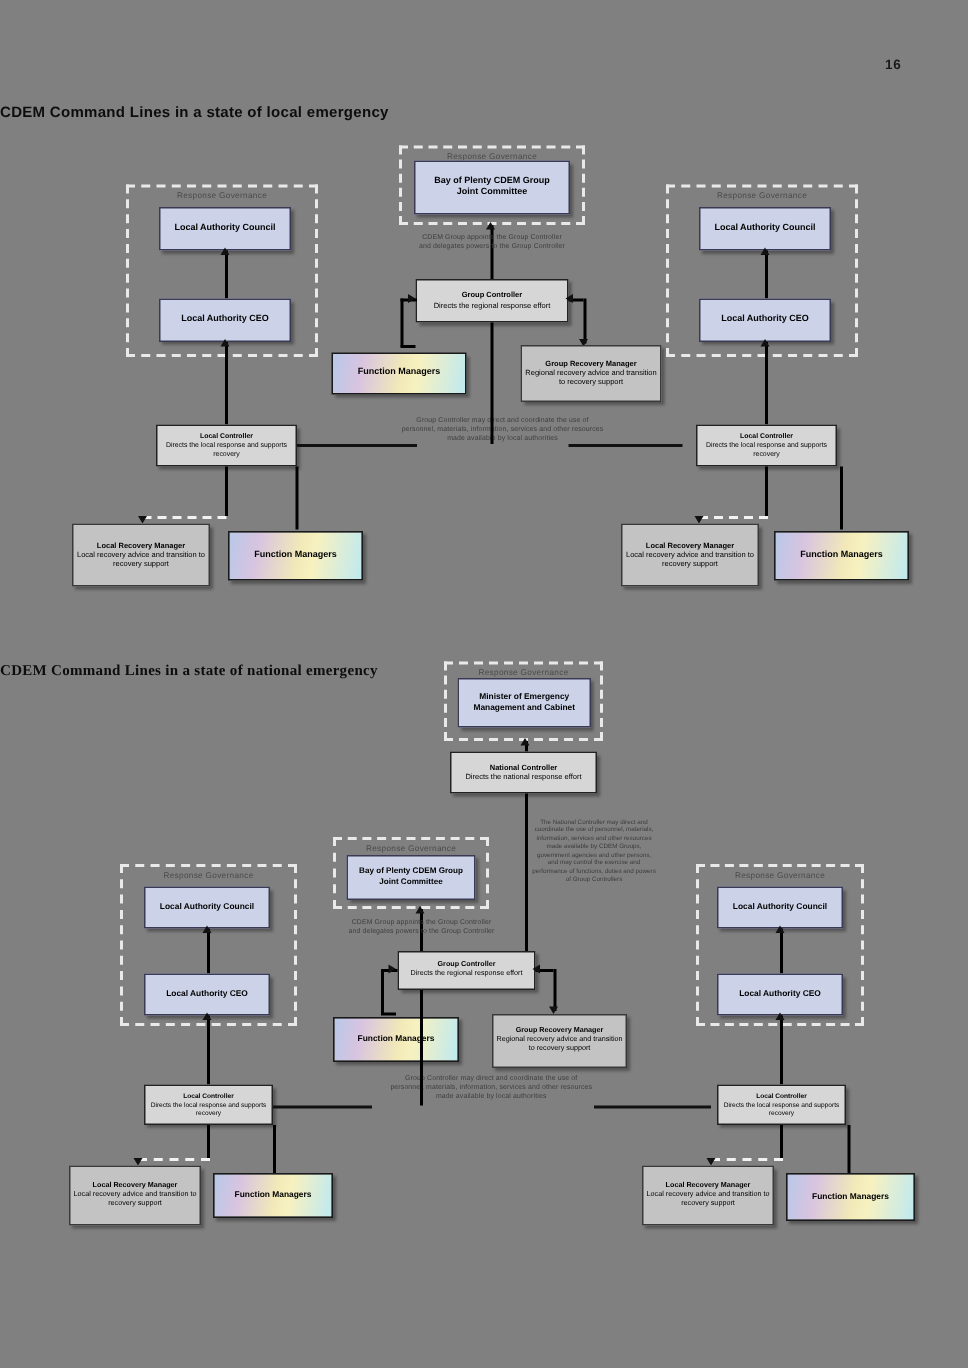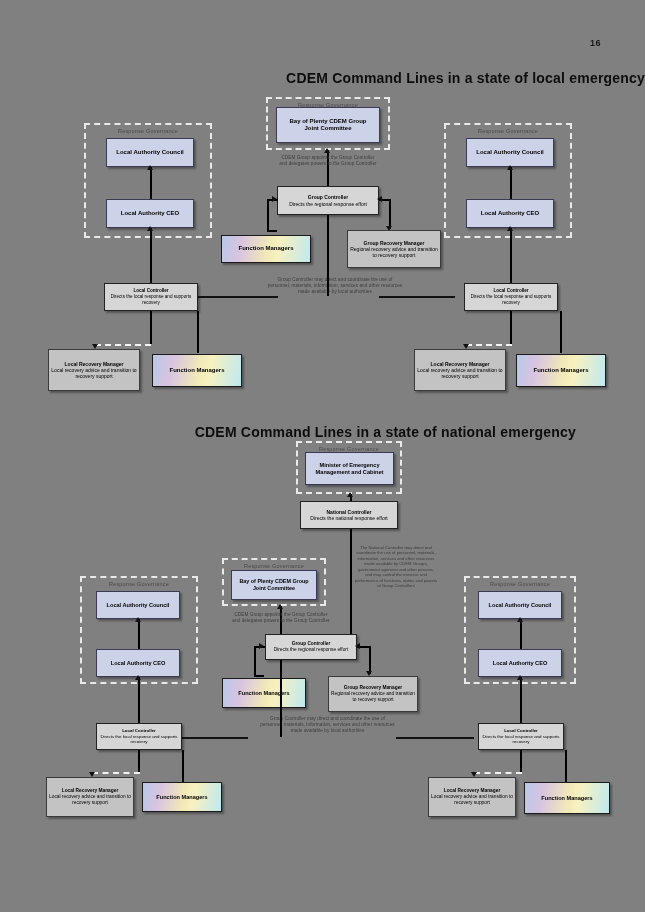--- a/index.html
+++ b/index.html
@@ -12,23 +12,23 @@
     color:#000;
   }
   .page-num{
     position:absolute;top:38px;right:44px;
     font-size:9px;font-weight:bold;color:#1a1a1a;
     letter-spacing:.5px;
   }
   .diagram{position:absolute;left:0;top:0;width:645px;}
   .title{
     position:absolute;
-    font-size:14px;font-weight:bold;color:#0d0d0d;
+    font-size:10px;font-weight:bold;color:#0d0d0d;
     letter-spacing:.2px;white-space:nowrap;
-    text-align:right;
+    text-align:left;
   }
   
   .box{
     position:absolute;
     box-sizing:border-box;
     display:flex;flex-direction:column;
     align-items:center;justify-content:center;
     text-align:center;
     border:1px solid #2b2b2b;
     box-shadow:2px 2px 2px rgba(0,0,0,.35);
@@ -219,21 +219,21 @@
     <span class="bt">Local Recovery Manager</span>
     <span class="bs">Local recovery advice and transition to recovery support</span>
   </div>
   <div class="box grad" style="left:516px;top:354px;width:90px;height:33px;font-size:6px;">
     <span class="bt">Function Managers</span>
   </div>
 </div>
 
 <div class="diagram">
 
-  <div class="title" style="left:0;top:424px;width:576px;">CDEM Command Lines in a state of national  emergency</div>
+  <div class="title" style="left:0;top:442px;width:576px;font-family:Liberation Serif, serif;">CDEM Command Lines in a state of national  emergency</div>
 
   <div class="gov" style="left:296px;top:441px;width:106px;height:53px;">
     <div class="gov-label">Response Governance</div>
   </div>
   <div class="box blue" style="left:305px;top:452px;width:89px;height:33px;font-size:5.6px;">
     <span class="bt">Minister of Emergency</span>
     <span class="bt">Management and Cabinet</span>
   </div>
 
   <div class="ln vln thk" style="left:350px;top:494px;height:12px;"></div>

